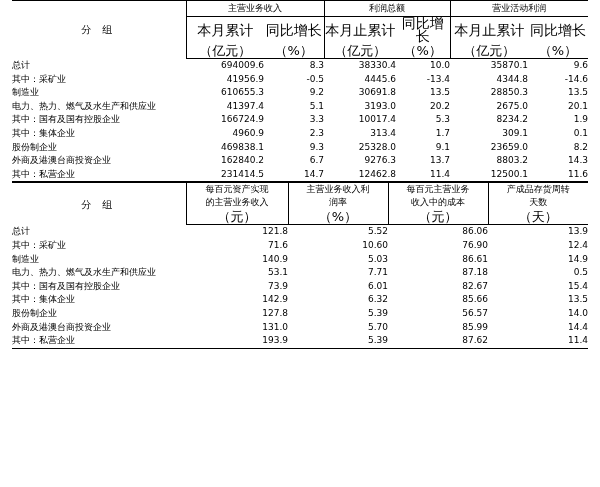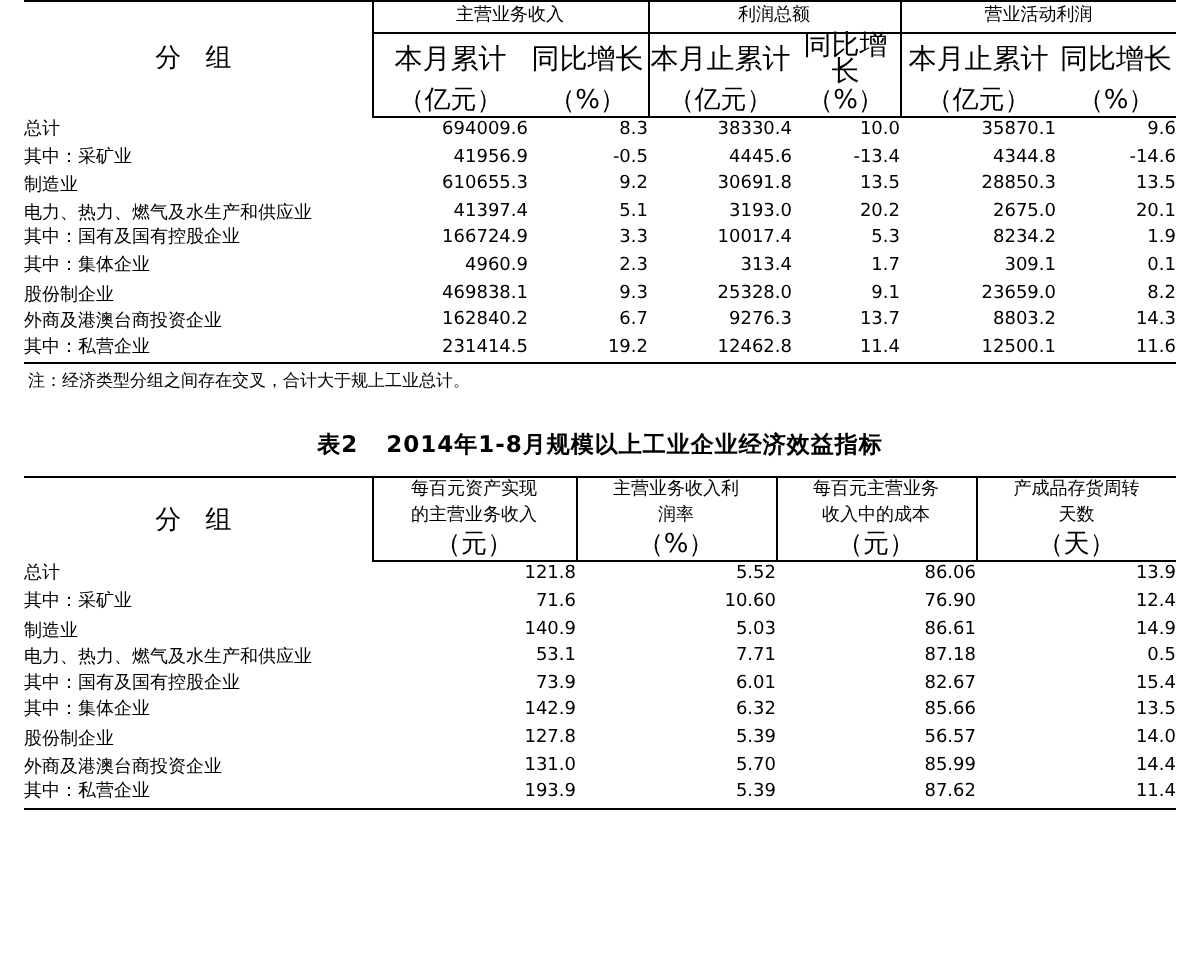--- a/index.html
+++ b/index.html
@@ -58,21 +58,21 @@
     line-height: 13px;
   }
   .hdr .grp {
     border-bottom: 0.8px solid #000;
   }
   .vline-l { border-left: 0.8px solid #000; }
   .thick-bottom td { border-bottom: 1.4px solid #000; }
   .thin-bottom td { border-bottom: 0.8px solid #000; }
 
   .grp-label {
-    font-size: 13px;
+    font-size: 10px;
     letter-spacing: 4px;
   }
   .unit {
     font-size: 13px;
   }
   .sub-h {
     font-size: 14px;
     line-height: 12px;
   }
 
@@ -213,35 +213,31 @@
           <td class="num">162840.2</td>
           <td class="num">6.7</td>
           <td class="num">9276.3</td>
           <td class="num">13.7</td>
           <td class="num">8803.2</td>
           <td class="num">14.3</td>
         </tr>
         <tr class="body-row thin-bottom">
           <td class="name">其中：私营企业</td>
           <td class="num">231414.5</td>
-          <td class="num">19.2</td>
+          <td class="num">14.7</td>
           <td class="num">12462.8</td>
           <td class="num">11.4</td>
           <td class="num">12500.1</td>
           <td class="num">11.6</td>
         </tr>
       </tbody>
     </table>
-    <div class="note">注：经济类型分组之间存在交叉，合计大于规上工业总计。</div>
   </div>
 
   <div class="table-block">
-    <div class="tbl-title t2-title">
-      <span class="tnum">表2</span><span>2014年1-8月规模以上工业企业经济效益指标</span>
-    </div>
 
     <table class="data">
       <colgroup>
         <col style="width:174px">
         <col style="width:102px">
         <col style="width:100px">
         <col style="width:100px">
         <col style="width:100px">
       </colgroup>
       <tbody>

